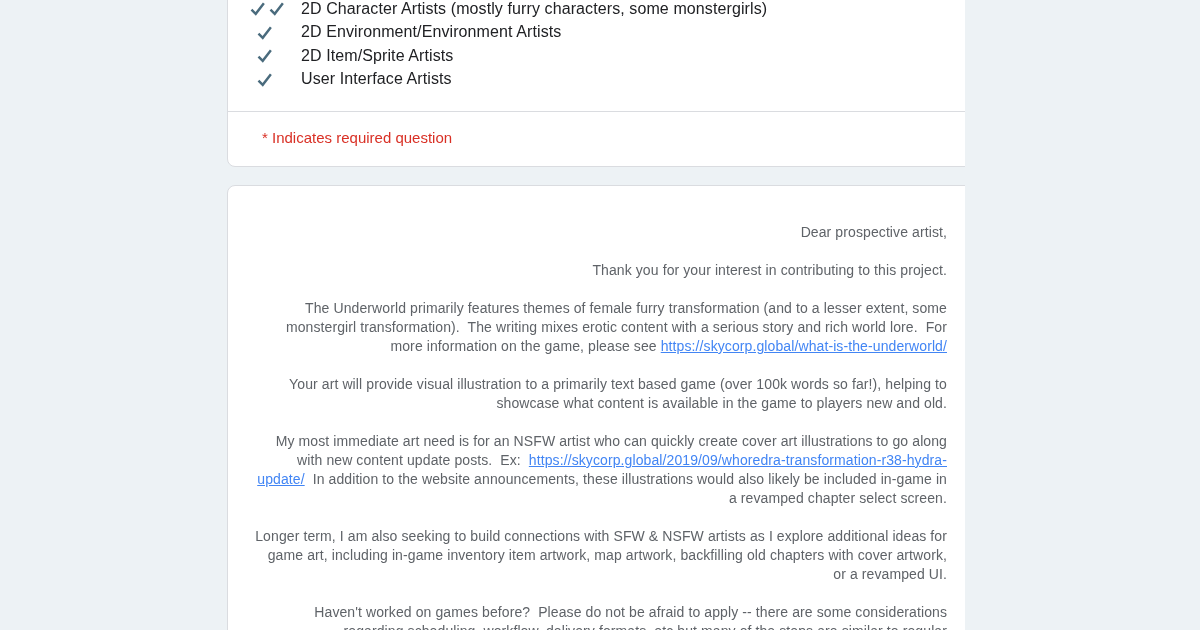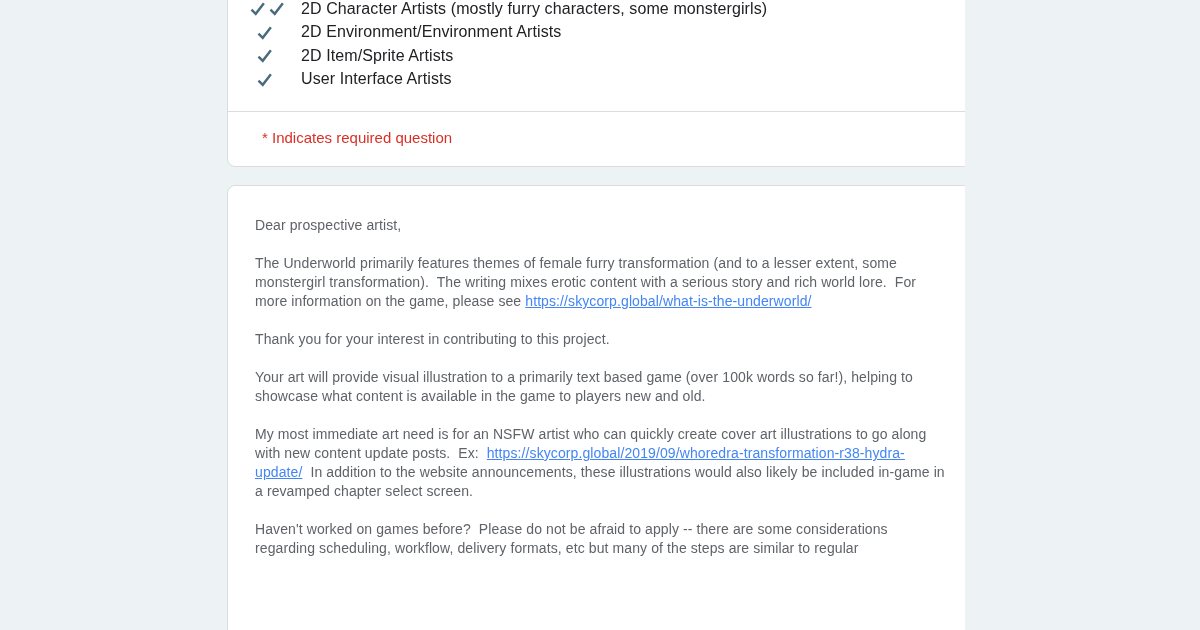--- a/index.html
+++ b/index.html
@@ -48,22 +48,23 @@
     position:absolute;left:28px;top:190px;
     font-size:15px;color:var(--required-color);margin-left:6px;
   }
   
   .description-card{top:185px;height:520px;padding:30px 26px 24px 27px;}
   .description-text{
     font-size:14px;line-height:19px;color:var(--body-text-color);
     letter-spacing:0.1px;
   }
   .description-text p{
-    margin:0 0 19px 0;
+    margin:7px 0 19px 0;
     white-space:pre-wrap;
+    text-align:right;
   }
   .description-text a{
     color:var(--link-color);
     text-decoration:underline;
     cursor:pointer;
   }
 </style>
 </head>
 <body>
 
@@ -107,21 +108,22 @@
           <span class="check-label">User Interface Artists</span>
         </div>
       </div>
     <div class="card-divider"></div>
     <div class="required-note">* Indicates required question</div>
   </div>
 
   <div class="card description-card">
     <div class="description-text">
         <p>Dear prospective artist,</p>
+        <p>Thank you for your interest in contributing to this project.</p>
         <p>The Underworld primarily features themes of female furry transformation (and to a lesser extent, some monstergirl transformation).  The writing mixes erotic content with a serious story and rich world lore.  For more information on the game, please see <a href="#">https://skycorp.global/what-is-the-underworld/</a></p>
-        <p>Thank you for your interest in contributing to this project.</p>
         <p>Your art will provide visual illustration to a primarily text based game (over 100k words so far!), helping to showcase what content is available in the game to players new and old.</p>
         <p>My most immediate art need is for an NSFW artist who can quickly create cover art illustrations to go along with new content update posts.  Ex:  <a href="#">https://skycorp.global/2019/09/whoredra-transformation-r38-hydra-update/</a>  In addition to the website announcements, these illustrations would also likely be included in-game in a revamped chapter select screen.</p>
+        <p>Longer term, I am also seeking to build connections with SFW &amp; NSFW artists as I explore additional ideas for game art, including in-game inventory item artwork, map artwork, backfilling old chapters with cover artwork, or a revamped UI.</p>
         <p>Haven't worked on games before?  Please do not be afraid to apply -- there are some considerations regarding scheduling, workflow, delivery formats, etc but many of the steps are similar to regular</p>
       </div>
   </div>
 
 </div>
 
 </body></html>

